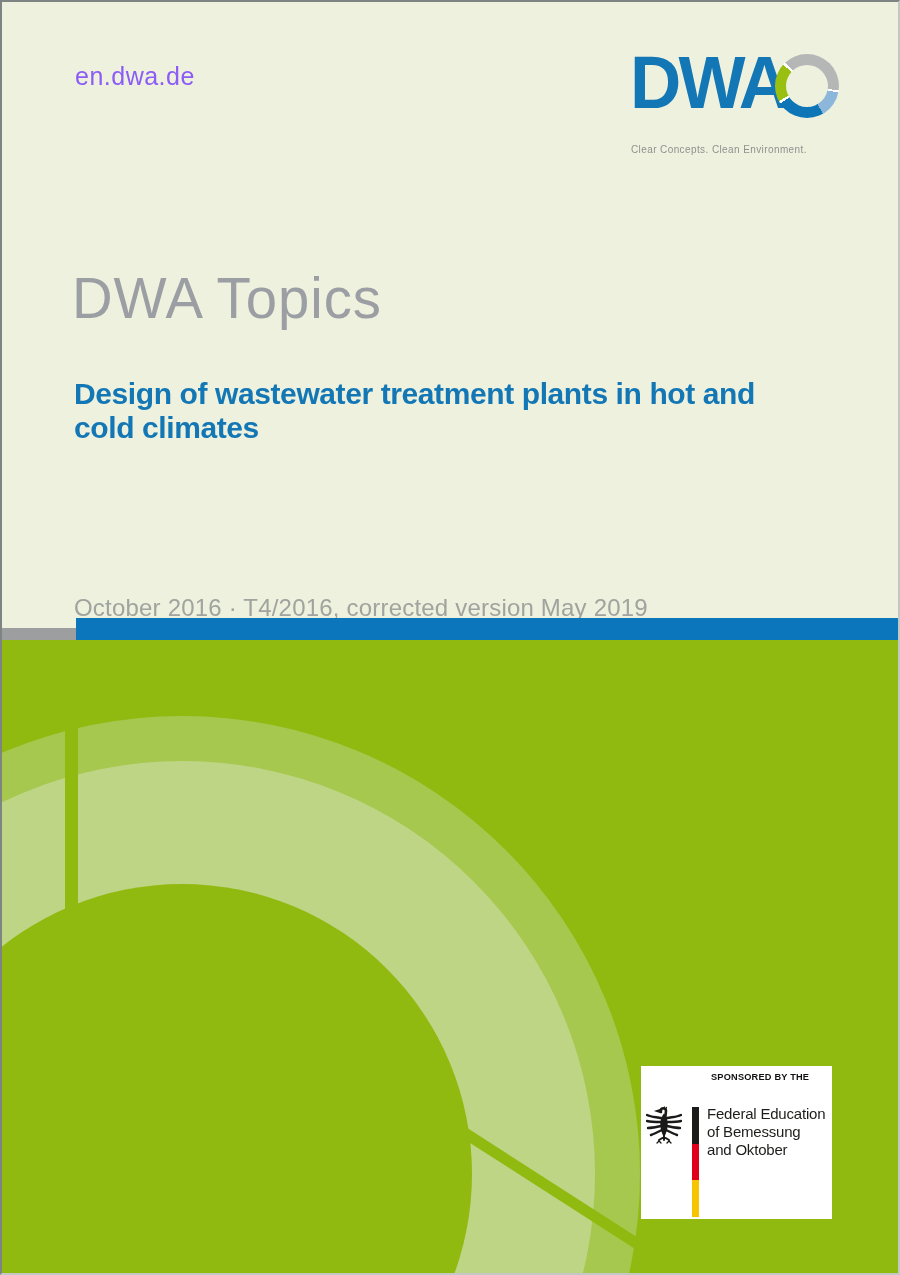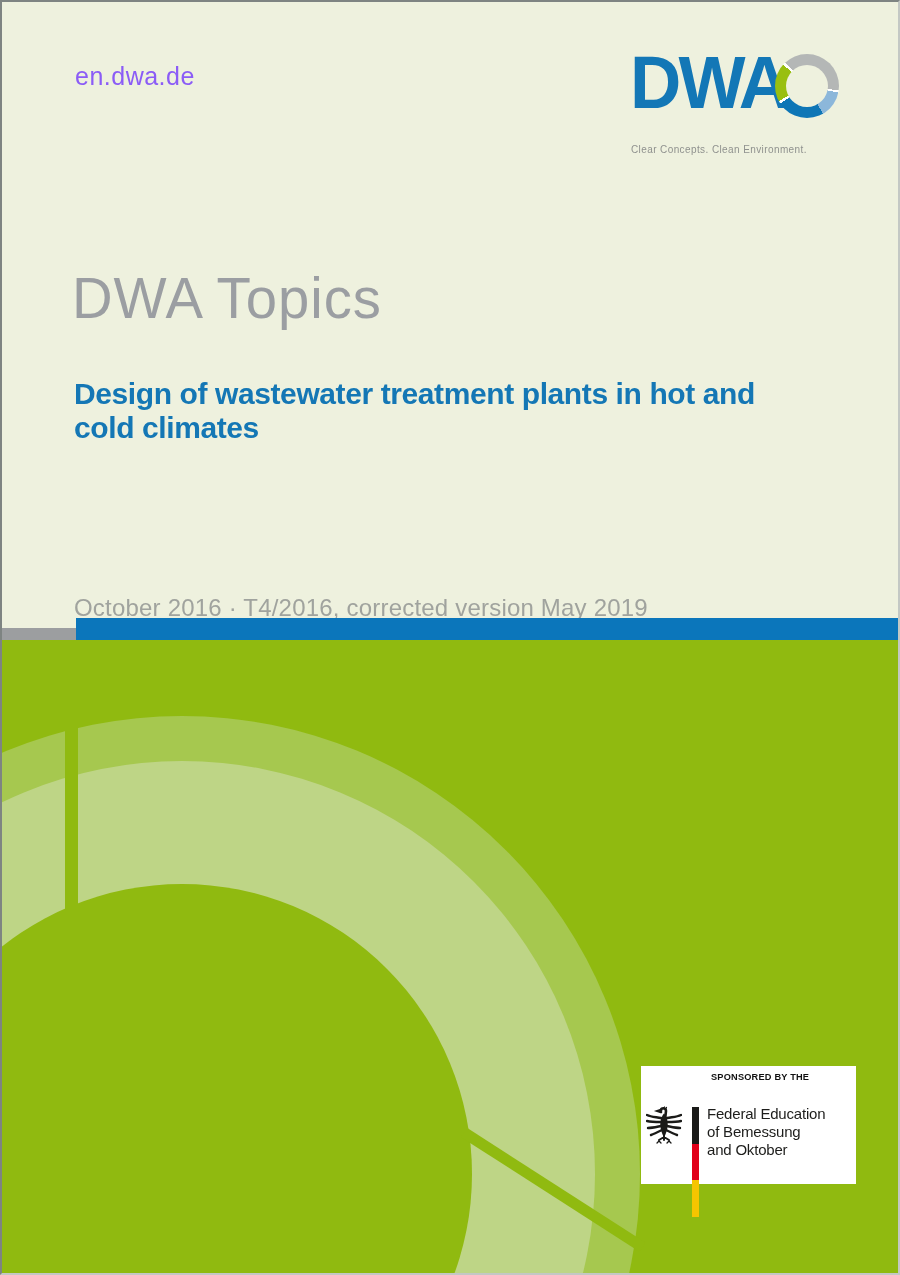--- a/index.html
+++ b/index.html
@@ -70,21 +70,21 @@
   .divider-d{
     position:absolute;left:462px;top:487px;width:212px;height:11px;background:#90ba10;
     transform:rotate(32.7deg);transform-origin:left center;
   }
   .edition-de{
     position:absolute;left:74px;top:16px;
     font-size:21px;font-weight:700;color:#ffffff;line-height:28px;letter-spacing:-0.2px;
   }
   
   .sponsor{
-    position:absolute;left:639px;top:426px;width:191px;height:118px;background:#ffffff;padding-left:24px;
+    position:absolute;left:639px;top:426px;width:191px;height:153px;background:#ffffff;
   }
   .sponsor-heading{
     position:absolute;left:70px;top:5px;
     font-size:9.5px;font-weight:700;color:#111111;letter-spacing:0.2px;white-space:nowrap;
     transform:scaleX(0.97);transform-origin:left top;
   }
   .eagle{position:absolute;left:5px;top:40px;width:36px;height:44px;}
   .flagbar{position:absolute;left:51px;top:41px;width:7px;height:110px;display:flex;flex-direction:column;}
   .flagbar .f-black{flex:1;background:#1a1a18;}
   .flagbar .f-red{flex:1;background:#e1001a;}

